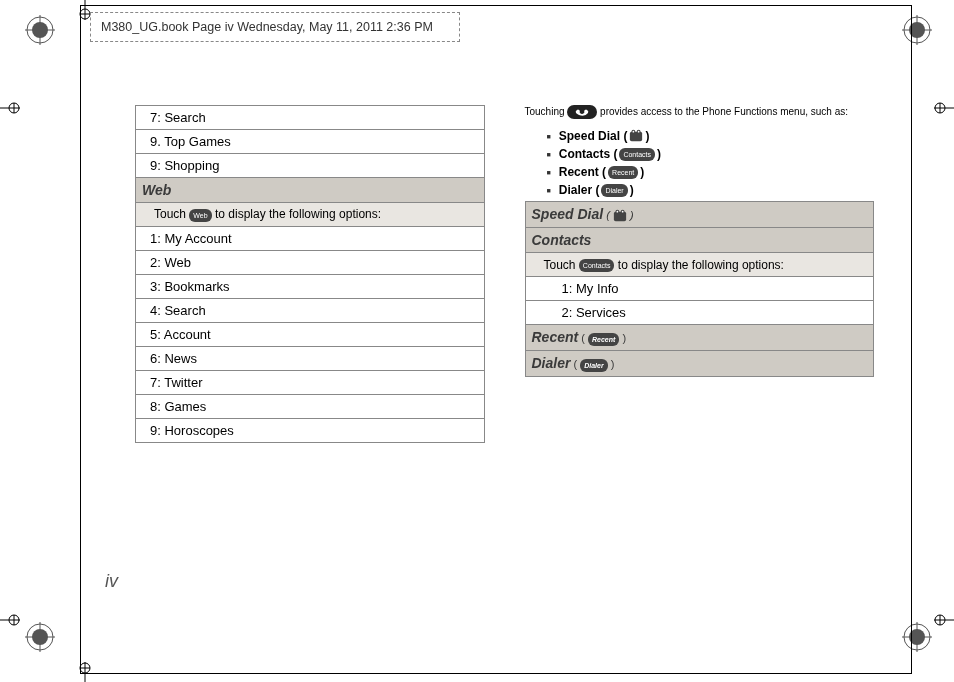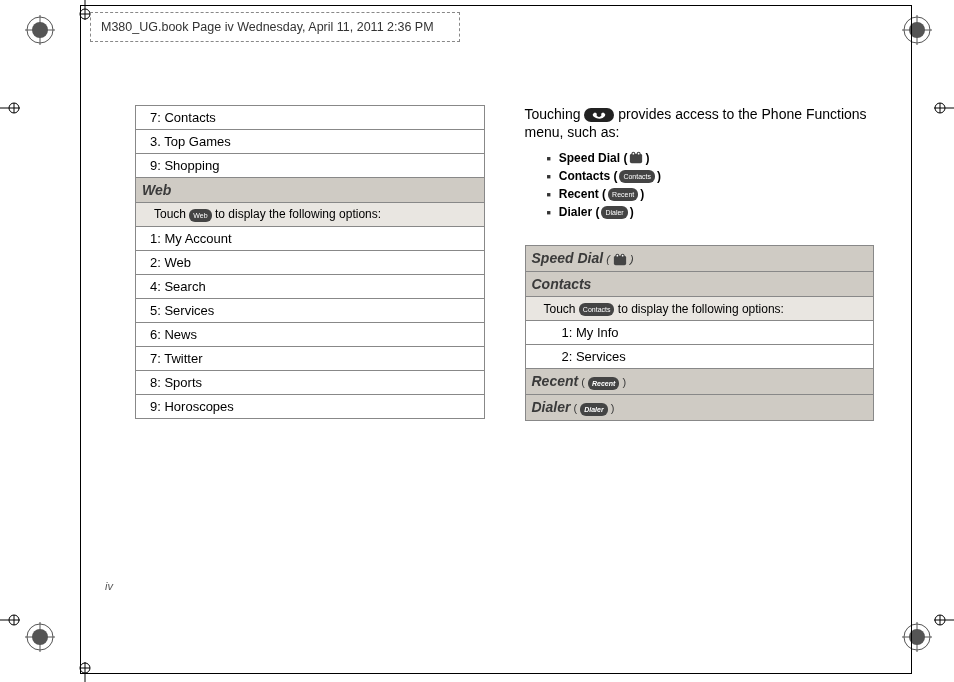--- a/index.html
+++ b/index.html
@@ -68,25 +68,25 @@
     color: #3a3a3a;
     font-size: 14px;
     padding-left: 6px;
   }
   .tbl td.sub {
     background: #e9e6e1;
     padding-left: 18px;
     font-size: 12px;
   }
   .intro {
-    font-size: 14px;
+    font-size: 10px;
     margin-bottom: 10px;
     line-height: 1.3;
   }
-  .bullets { margin-left: 22px; margin-bottom: 26px; text-align: center; }
+  .bullets { margin-left: 22px; margin-bottom: 4px; text-align: center; }
   .bullets div { font-size: 12px; margin: 4px 0; display:flex; align-items:center; gap:2px;}
   .bullets div::before { content: "■"; font-size: 7px; margin-right: 6px; color:#333; }
   .pill {
     display: inline-flex;
     align-items: center;
     justify-content: center;
     background: #444;
     color: #fff;
     border-radius: 6px;
     font-size: 7px;
@@ -102,21 +102,21 @@
     vertical-align: middle;
   }
   .speed-icon {
     display:inline-block; width:14px; height:14px;
     vertical-align:middle;
   }
   .pagenum {
     position: absolute;
     bottom: 90px; left: 105px;
     font-style: italic;
-    font-size: 11px;
+    font-size: 18px;
     color: #555;
   }
 </style>
 </head>
 <body>
 
 <svg class="reg-mark reg-tl" viewBox="0 0 30 30">
     <circle cx="15" cy="15" r="13" fill="none" stroke="#555"></circle>
     <line x1="0" y1="15" x2="30" y2="15" stroke="#555"></line>
     <line x1="15" y1="0" x2="15" y2="30" stroke="#555"></line>
@@ -166,62 +166,65 @@
     <circle cx="14" cy="10" r="5" fill="none" stroke="#000"></circle>
     <line x1="14" y1="5" x2="14" y2="15" stroke="#000"></line>
   </svg>
 <svg class="crop-br" width="20" height="20">
     <line x1="0" y1="10" x2="20" y2="10" stroke="#000"></line>
     <circle cx="6" cy="10" r="5" fill="none" stroke="#000"></circle>
     <line x1="6" y1="5" x2="6" y2="15" stroke="#000"></line>
   </svg>
 
 <div class="page-frame"></div>
-<div class="dashed-box">M380_UG.book  Page iv  Wednesday, April 11, 2011  2:36 PM</div>
+<div class="dashed-box">M380_UG.book  Page iv  Wednesday, May 11, 2011  2:36 PM</div>
 
 <div class="content">
 
   <div class="col">
     <table class="tbl">
       <tbody id="left-tbody">
           <tr>
-            <td class="indent1">7: Contacts</td>
-          </tr>
-          <tr>
-            <td class="indent1">3. Top Games</td>
+            <td class="indent1">7: Search</td>
+          </tr>
+          <tr>
+            <td class="indent1">9. Top Games</td>
           </tr>
           <tr>
             <td class="indent1">9: Shopping</td>
           </tr>
           <tr>
             <td class="sect">Web</td>
           </tr>
           <tr>
             <td class="sub">Touch <span class="pill">Web</span> to display the following options:</td>
           </tr>
           <tr>
             <td class="indent1">1: My Account</td>
           </tr>
           <tr>
             <td class="indent1">2: Web</td>
           </tr>
           <tr>
+            <td class="indent1">3: Bookmarks</td>
+          </tr>
+          <tr>
             <td class="indent1">4: Search</td>
           </tr>
           <tr>
-            <td class="indent1">5: Services</td>
+            <td class="indent1">5: Account</td>
           </tr>
           <tr>
             <td class="indent1">6: News</td>
           </tr>
           <tr>
             <td class="indent1">7: Twitter</td>
           </tr>
           <tr>
-            <td class="indent1">8: Sports</td>
+            <td class="indent1">8: Games</td>
           </tr>
           <tr>
             <td class="indent1">9: Horoscopes</td>
           </tr>
         </tbody>
     </table>
   </div>
 
   <div class="col">
     <div class="intro">

